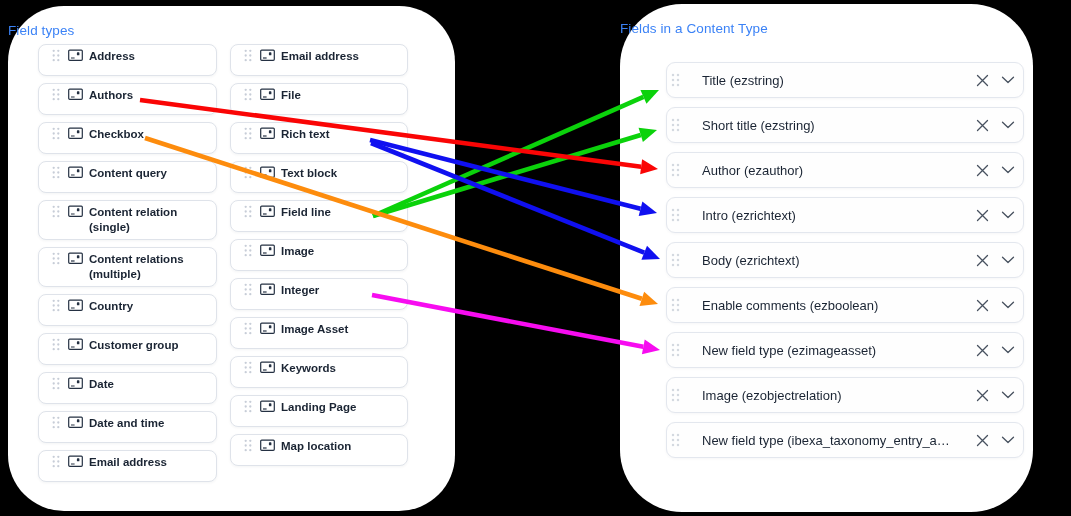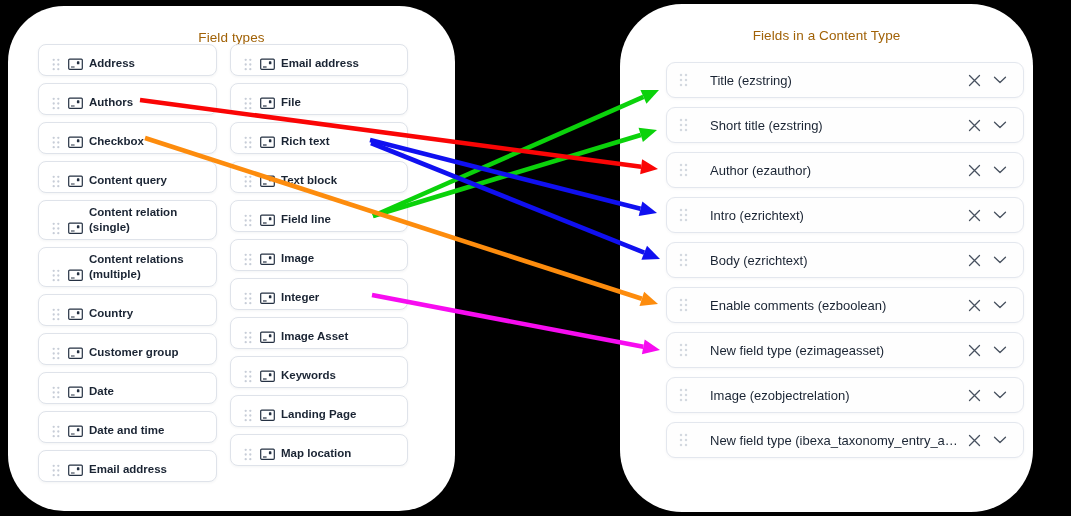--- a/index.html
+++ b/index.html
@@ -2,48 +2,48 @@
 <html><head>
 <meta charset="utf-8">
 <style>
   html,body{margin:0;padding:0;background:#000;}
   .stage{
     position:relative;width:1071px;height:516px;background:#000;
     font-family:"Liberation Sans",sans-serif;overflow:hidden;border-radius:12px;
   }
   .panel{position:absolute;background:#fff;}
   .panel h2{
-    margin:0;padding-top:24px;text-align:center;
-    font-size:13.5px;font-weight:400;color:#a16207;letter-spacing:.1px;
+    margin:0;padding-top:17px;text-align:left;
+    font-size:13.5px;font-weight:400;color:#3b82f6;letter-spacing:.1px;
   }
   .left-panel{left:8px;top:6px;width:447px;height:505px;border-radius:56px;}
   .right-panel{left:620px;top:4px;width:413px;height:508px;border-radius:62px;}
 
   .columns{position:absolute;left:30px;top:38px;display:flex;gap:13px;}
   .col{display:flex;flex-direction:column;gap:7px;}
   .col-1{width:179px;}
   .col-2{width:178px;}
 
   .field-type{
     box-sizing:border-box;min-height:32px;background:#fff;
     border:1px solid #dfe3ea;border-radius:8px;
-    display:flex;align-items:flex-end;padding:4px 8px 4px 13px;
+    display:flex;align-items:flex-start;padding:4px 8px 4px 13px;
     box-shadow:0 1px 3px rgba(25,35,55,.05);cursor:grab;
   }
   .field-type .flabel{
     margin-left:6px;font-size:11.5px;font-weight:700;color:#1a2433;line-height:1.3;
   }
   .drag{display:inline-flex;flex:none;}
   .ficon{display:inline-flex;flex:none;margin-left:8px;}
 
   .rows{position:absolute;left:46px;top:58px;width:358px;display:flex;flex-direction:column;gap:9px;}
   .field-row{
     box-sizing:border-box;height:36px;background:#fefefe;
     border:1px solid #e3e7ee;border-radius:9px;
-    display:flex;align-items:center;padding:0 12px;
+    display:flex;align-items:center;padding:0 4px;
     box-shadow:0 1px 3px rgba(25,35,55,.04);
   }
   .field-row .rlabel{
     margin-left:22px;font-size:13px;font-weight:400;color:#1a2433;white-space:nowrap;
     overflow:hidden;text-overflow:ellipsis;max-width:248px;
   }
   .field-row .spacer{flex:1;}
   .icon-btn{
     background:none;border:none;padding:0;margin:0;cursor:pointer;
     display:inline-flex;align-items:center;justify-content:center;width:22px;height:22px;

